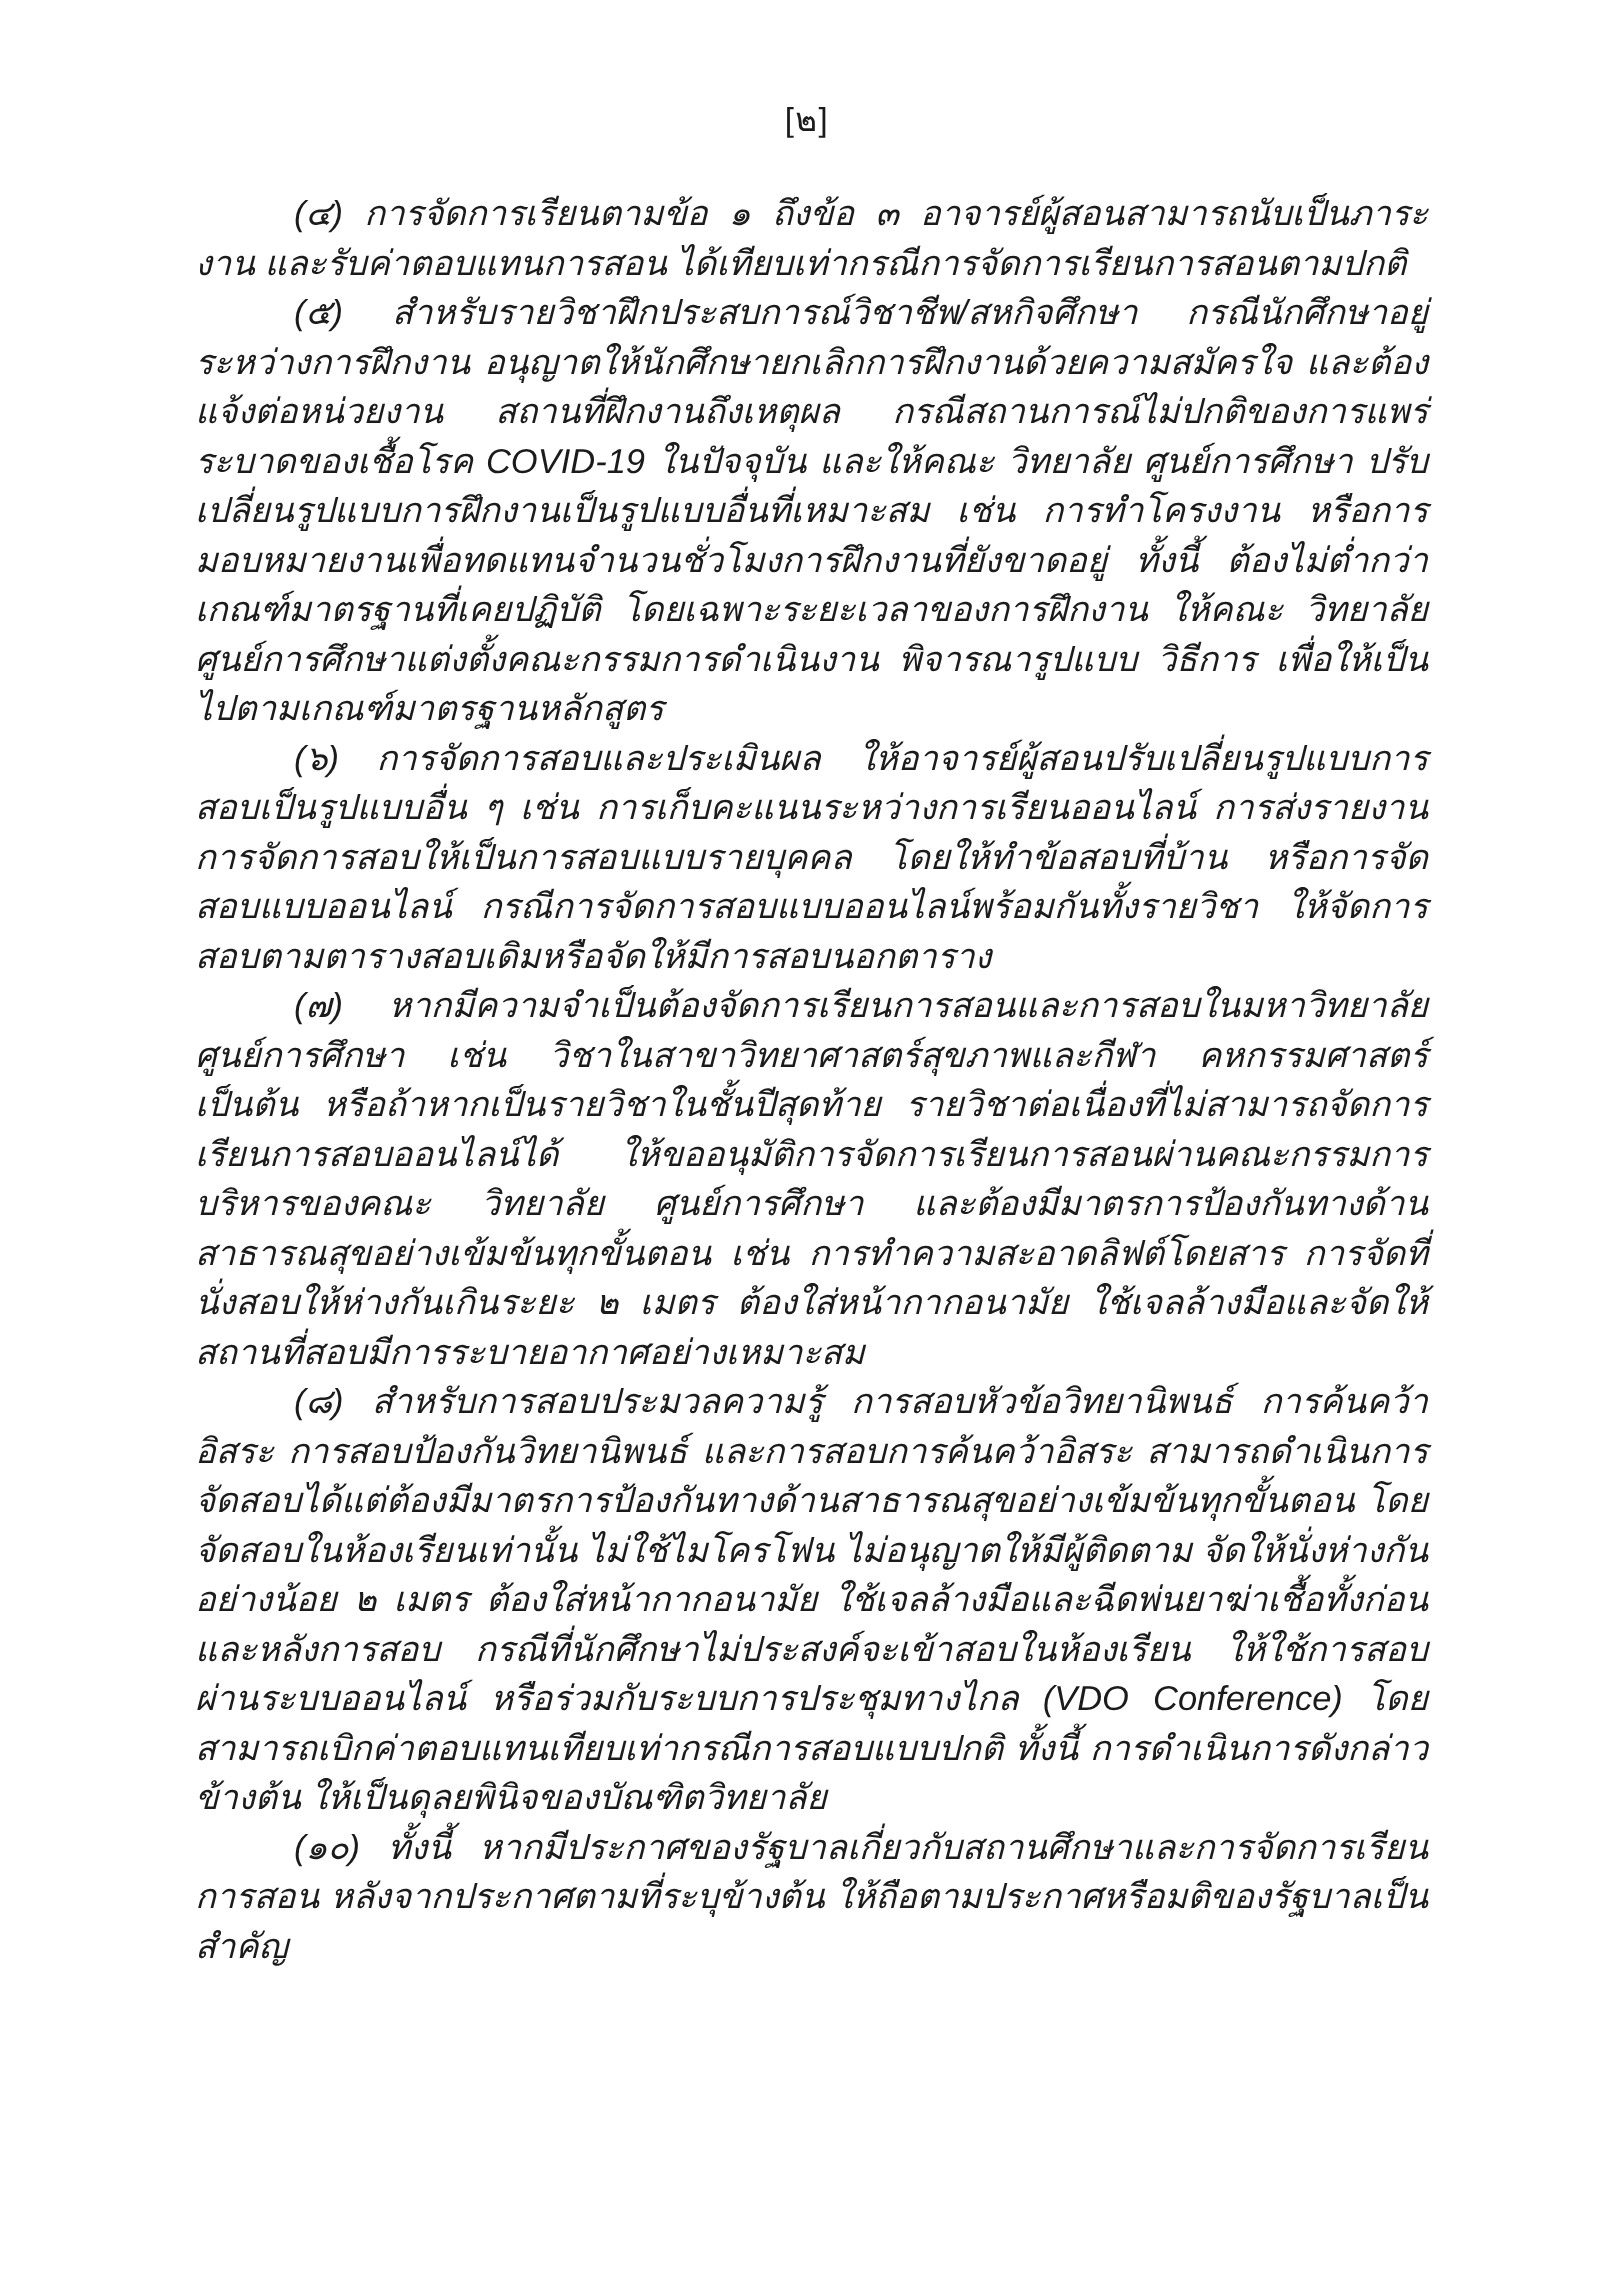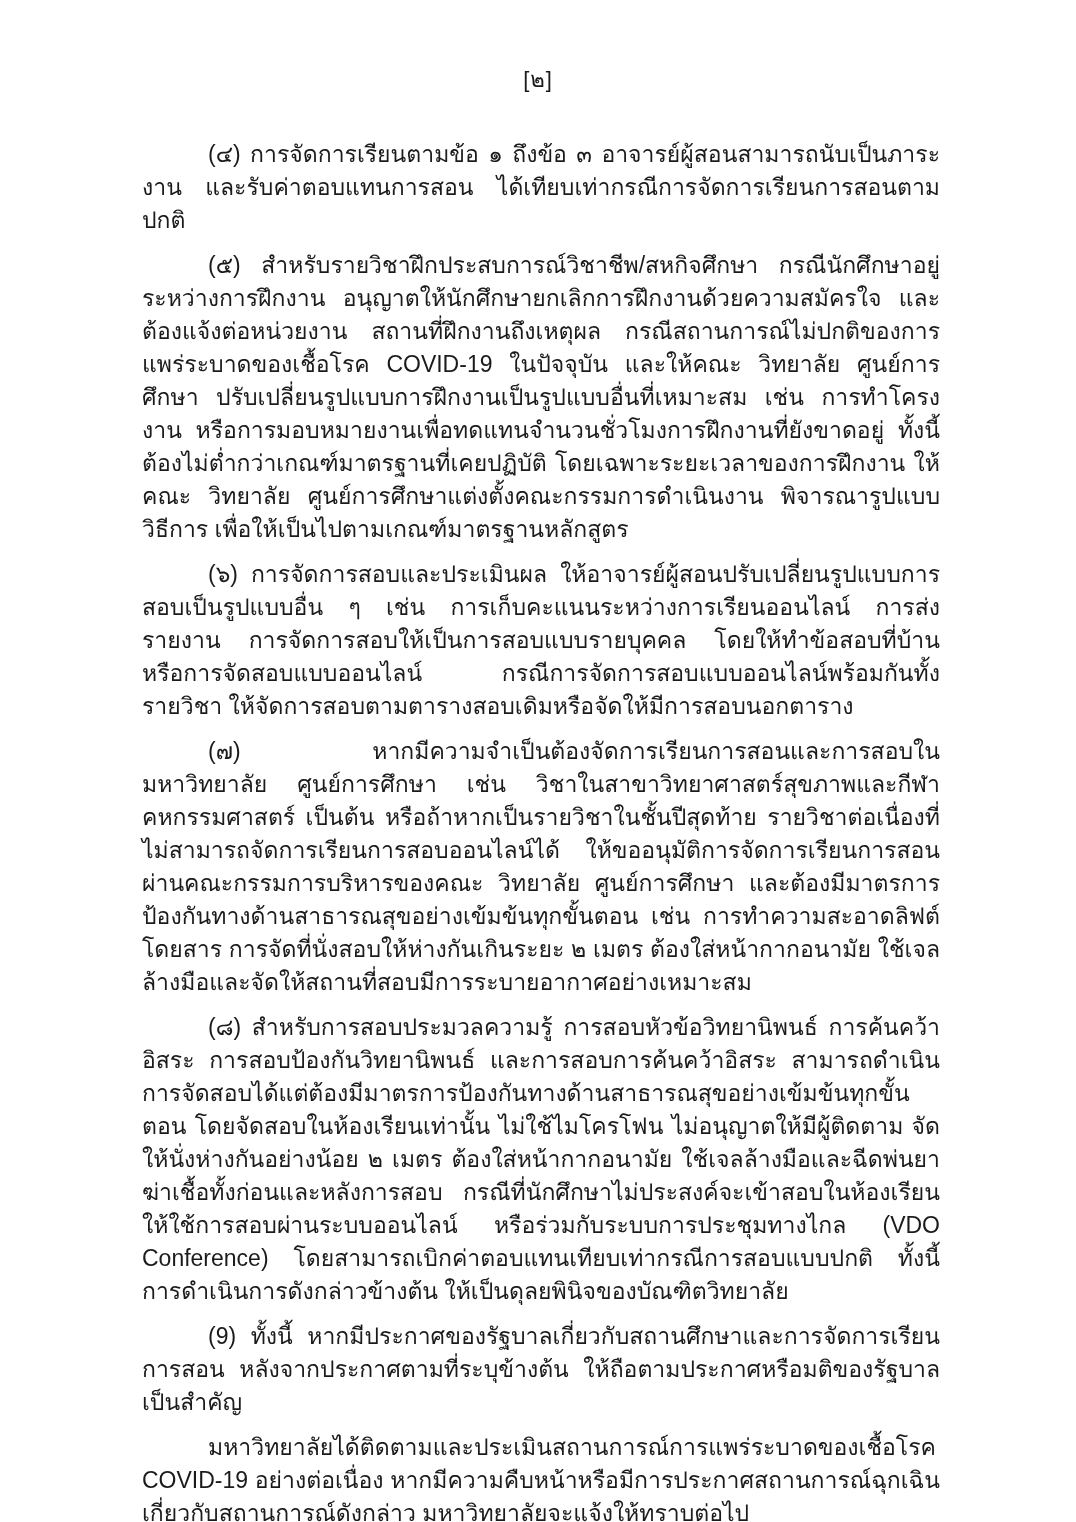--- a/index.html
+++ b/index.html
@@ -29,36 +29,36 @@
   .content {
     position: absolute;
     top: 126px;
     left: 130px;
     width: 822px;
     font-size: 23px;
     line-height: 33px;
     text-align: justify;
   }
   .content p {
-    margin: 12px;
+    margin: 0;
     padding: 0;
     text-indent: 66px;
+    font-style: italic;
   }
 </style>
 </head>
 <body>
 
 <div class="page">
 
   <div class="page-number">[๒]</div>
 
   <div class="content">
     <p>(๔) การจัดการเรียนตามข้อ ๑ ถึงข้อ ๓ อาจารย์ผู้สอนสามารถนับเป็นภาระงาน และรับค่าตอบแทนการสอน ได้เทียบเท่ากรณีการจัดการเรียนการสอนตามปกติ</p>
     <p>(๕) สำหรับรายวิชาฝึกประสบการณ์วิชาชีพ/สหกิจศึกษา กรณีนักศึกษาอยู่ระหว่างการฝึกงาน อนุญาตให้นักศึกษายกเลิกการฝึกงานด้วยความสมัครใจ และต้องแจ้งต่อหน่วยงาน สถานที่ฝึกงานถึงเหตุผล กรณีสถานการณ์ไม่ปกติของการแพร่ระบาดของเชื้อโรค COVID-19 ในปัจจุบัน และให้คณะ วิทยาลัย ศูนย์การศึกษา ปรับเปลี่ยนรูปแบบการฝึกงานเป็นรูปแบบอื่นที่เหมาะสม เช่น การทำโครงงาน หรือการมอบหมายงานเพื่อทดแทนจำนวนชั่วโมงการฝึกงานที่ยังขาดอยู่ ทั้งนี้  ต้องไม่ต่ำกว่าเกณฑ์มาตรฐานที่เคยปฏิบัติ โดยเฉพาะระยะเวลาของการฝึกงาน ให้คณะ วิทยาลัย ศูนย์การศึกษาแต่งตั้งคณะกรรมการดำเนินงาน พิจารณารูปแบบ วิธีการ เพื่อให้เป็นไปตามเกณฑ์มาตรฐานหลักสูตร</p>
     <p>(๖) การจัดการสอบและประเมินผล ให้อาจารย์ผู้สอนปรับเปลี่ยนรูปแบบการสอบเป็นรูปแบบอื่น ๆ เช่น การเก็บคะแนนระหว่างการเรียนออนไลน์ การส่งรายงาน การจัดการสอบให้เป็นการสอบแบบรายบุคคล โดยให้ทำข้อสอบที่บ้าน หรือการจัดสอบแบบออนไลน์ กรณีการจัดการสอบแบบออนไลน์พร้อมกันทั้งรายวิชา ให้จัดการสอบตามตารางสอบเดิมหรือจัดให้มีการสอบนอกตาราง</p>
     <p>(๗) หากมีความจำเป็นต้องจัดการเรียนการสอนและการสอบในมหาวิทยาลัย ศูนย์การศึกษา เช่น วิชาในสาขาวิทยาศาสตร์สุขภาพและกีฬา คหกรรมศาสตร์ เป็นต้น หรือถ้าหากเป็นรายวิชาในชั้นปีสุดท้าย รายวิชาต่อเนื่องที่ไม่สามารถจัดการเรียนการสอบออนไลน์ได้ ให้ขออนุมัติการจัดการเรียนการสอนผ่านคณะกรรมการบริหารของคณะ วิทยาลัย ศูนย์การศึกษา และต้องมีมาตรการป้องกันทางด้านสาธารณสุขอย่างเข้มข้นทุกขั้นตอน เช่น การทำความสะอาดลิฟต์โดยสาร การจัดที่นั่งสอบให้ห่างกันเกินระยะ ๒ เมตร ต้องใส่หน้ากากอนามัย ใช้เจลล้างมือและจัดให้สถานที่สอบมีการระบายอากาศอย่างเหมาะสม</p>
     <p>(๘) สำหรับการสอบประมวลความรู้ การสอบหัวข้อวิทยานิพนธ์ การค้นคว้าอิสระ การสอบป้องกันวิทยานิพนธ์ และการสอบการค้นคว้าอิสระ สามารถดำเนินการจัดสอบได้แต่ต้องมีมาตรการป้องกันทางด้านสาธารณสุขอย่างเข้มข้นทุกขั้นตอน โดยจัดสอบในห้องเรียนเท่านั้น ไม่ใช้ไมโครโฟน ไม่อนุญาตให้มีผู้ติดตาม จัดให้นั่งห่างกันอย่างน้อย ๒ เมตร ต้องใส่หน้ากากอนามัย ใช้เจลล้างมือและฉีดพ่นยาฆ่าเชื้อทั้งก่อนและหลังการสอบ กรณีที่นักศึกษาไม่ประสงค์จะเข้าสอบในห้องเรียน ให้ใช้การสอบผ่านระบบออนไลน์ หรือร่วมกับระบบการประชุมทางไกล (VDO Conference) โดยสามารถเบิกค่าตอบแทนเทียบเท่ากรณีการสอบแบบปกติ ทั้งนี้ การดำเนินการดังกล่าวข้างต้น ให้เป็นดุลยพินิจของบัณฑิตวิทยาลัย</p>
-    <p>(9) ทั้งนี้ หากมีประกาศของรัฐบาลเกี่ยวกับสถานศึกษาและการจัดการเรียนการสอน หลังจากประกาศตามที่ระบุข้างต้น ให้ถือตามประกาศหรือมติของรัฐบาลเป็นสำคัญ</p>
-    <p>มหาวิทยาลัยได้ติดตามและประเมินสถานการณ์การแพร่ระบาดของเชื้อโรค COVID-19 อย่างต่อเนื่อง หากมีความคืบหน้าหรือมีการประกาศสถานการณ์ฉุกเฉินเกี่ยวกับสถานการณ์ดังกล่าว มหาวิทยาลัยจะแจ้งให้ทราบต่อไป</p>
+    <p>(๑๐) ทั้งนี้ หากมีประกาศของรัฐบาลเกี่ยวกับสถานศึกษาและการจัดการเรียนการสอน หลังจากประกาศตามที่ระบุข้างต้น ให้ถือตามประกาศหรือมติของรัฐบาลเป็นสำคัญ</p>
 
   </div>
 
 </div>
 
 </body></html>

